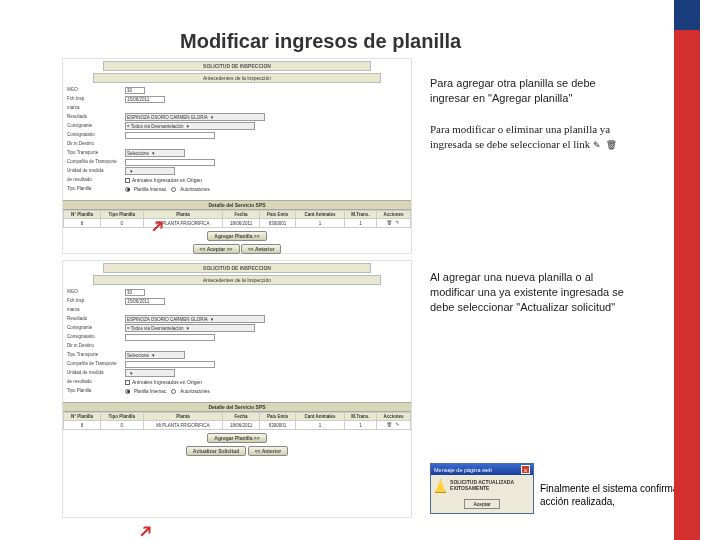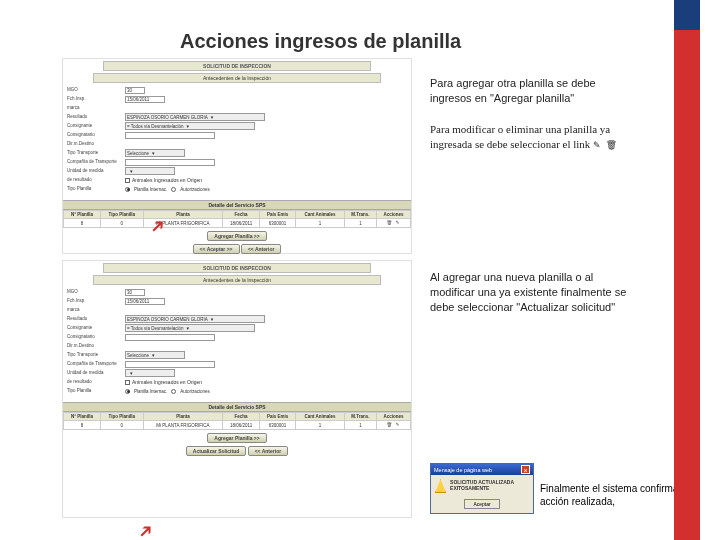--- a/index.html
+++ b/index.html
@@ -52,31 +52,31 @@
   .dialog-btn { display: block; margin: 2px auto 4px; width: 36px; text-align: center; background: #ece9d8; border: 1px solid #888; font-size: 5px; padding: 1px; }
 </style>
 </head>
 <body>
 
 <div class="brand-stripe">
   <div class="blue"></div>
   <div class="red"></div>
 </div>
 
-<h1 class="title">Acciones ingresos de planilla</h1>
-
-<div class="note note1">Para agregar otra planilla se debe ingresos en "Agregar planilla"</div>
+<h1 class="title">Modificar ingresos de planilla</h1>
+
+<div class="note note1">Para agregar otra planilla se debe ingresar en "Agregar planilla"</div>
 <div class="note note2">
   <span>Para modificar o eliminar una planilla ya ingresada se debe seleccionar el link</span>
   <span class="edit-icons-inline">
     <span class="mini-icon">✎</span>
     <span class="mini-icon">🗑</span>
   </span>
 </div>
-<div class="note note3">Al agregar una nueva planilla o al modificar una ya existente finalmente se debe seleccionar "Actualizar solicitud"</div>
+<div class="note note3">Al agregar una nueva planilla o al modificar una ya existente ingresada se debe seleccionar "Actualizar solicitud"</div>
 <div class="note4">Finalmente el sistema confirma la acción realizada,</div>
 
 <div class="panel panelA">
   <div class="panel-header">SOLICITUD DE INSPECCION</div>
   <div class="section-label">Antecedentes de la Inspección</div>
   <div class="form-area">
     <div class="form-labels">
       <div>MGO</div>
       <div>Fch.Insp.</div>
       <div>marca</div>

